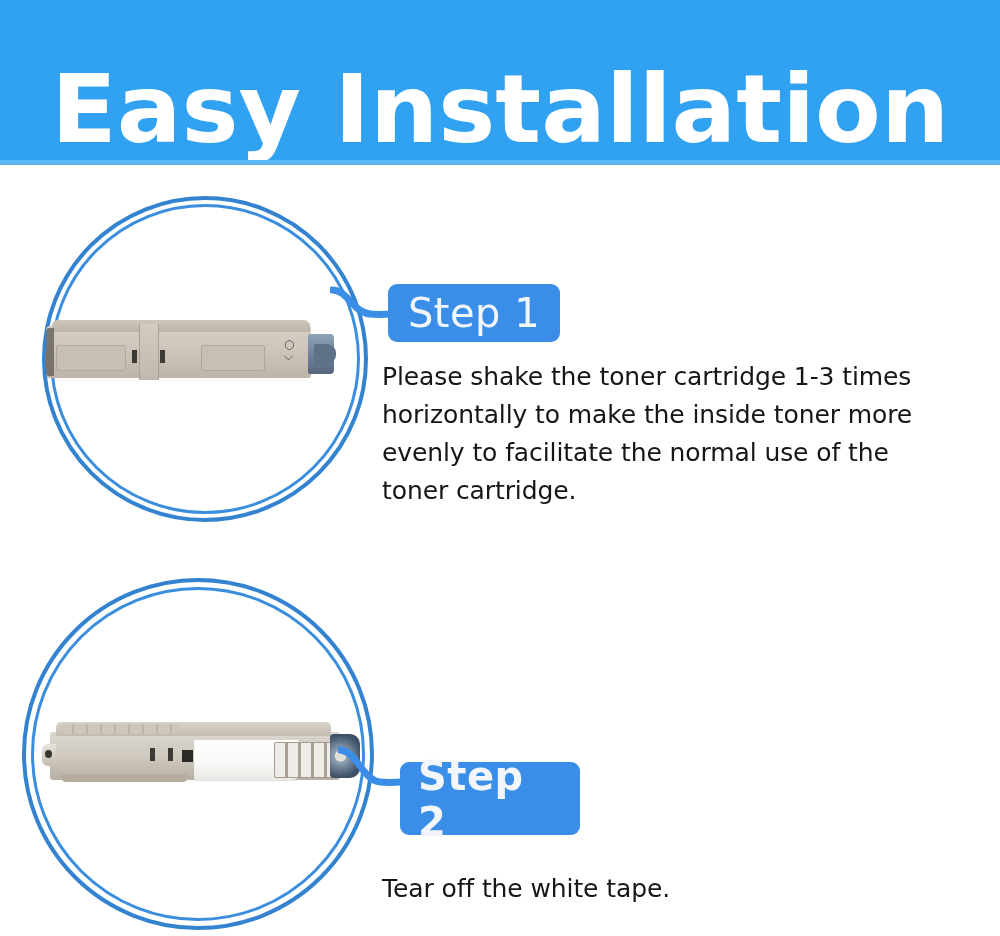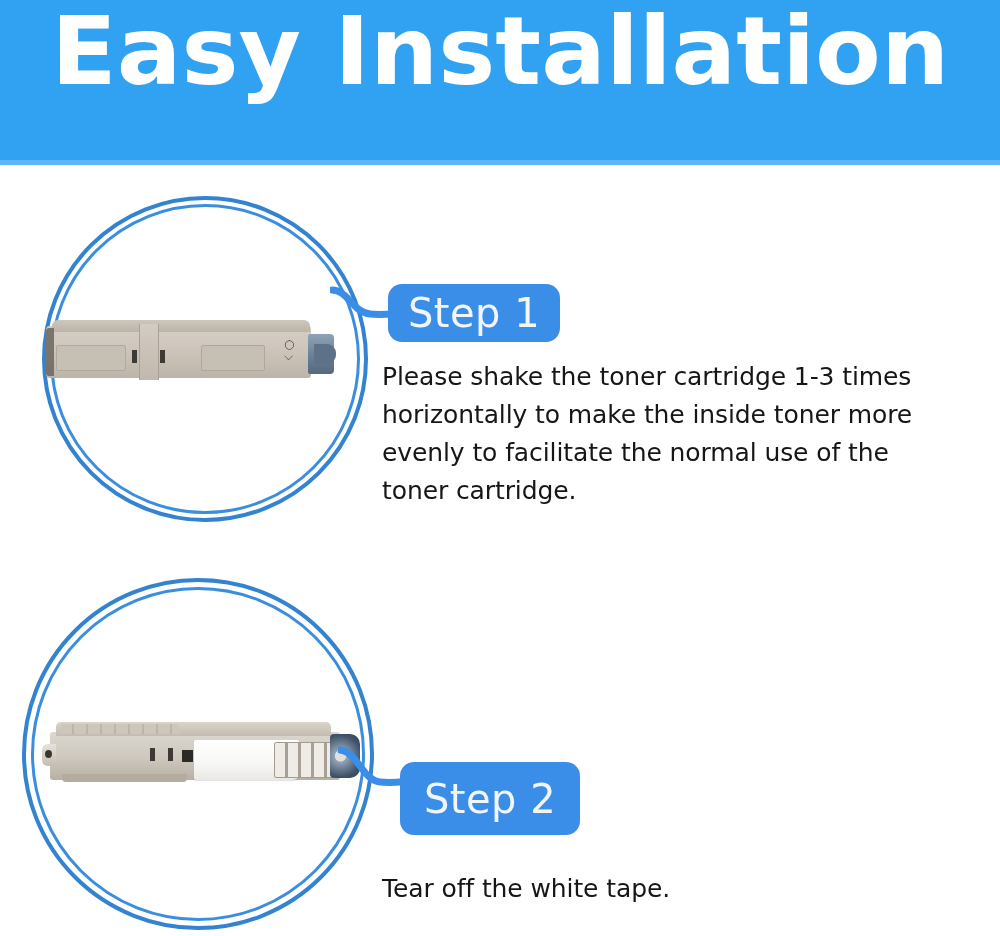--- a/index.html
+++ b/index.html
@@ -17,21 +17,21 @@
 
   
   .header-banner {
     position: absolute;
     left: 0;
     top: 0;
     width: 1000px;
     height: 160px;
     background: #31a2f2;
     display: flex;
-    align-items: flex-start;
+    align-items: flex-end;
     justify-content: center;
   }
   .header-banner-underline {
     position: absolute;
     left: 0;
     top: 160px;
     width: 1000px;
     height: 5px;
     background: #5bb6f5;
   }
@@ -68,21 +68,21 @@
     box-sizing: border-box;
   }
 
   
   .connector { position: absolute; }
 
   
   .step-badge {
     position: absolute;
     background: #3b8ee8;
-    border-radius: 14px;
+    border-radius: 9px;
     color: #f2f6fb;
     font-family: "DejaVu Sans", "Liberation Sans", sans-serif;
     font-size: 40px;
     font-weight: normal;
     display: flex;
     align-items: center;
     justify-content: center;
     letter-spacing: 0.5px;
     padding: 0 18px;
     box-sizing: border-box;
@@ -327,18 +327,18 @@
     <div class="c2-blacksq"></div>
     <div class="c2-tape"></div>
     <div class="c2-vents"></div>
     <div class="c2-end"></div>
   </div>
 
   <svg class="connector" style="left:338px; top:746px; width:92px; height:62px;" viewBox="0 0 92 62">
     <path d="M2 4 C 20 6, 24 34, 42 36 C 60 38, 68 34, 90 34" fill="none" stroke="#3b8ee8" stroke-width="7" stroke-linecap="round"></path>
   </svg>
 
-  <div class="step-badge" style="left:400px; top:762px; width:180px; height:73px;">
+  <div class="step-badge" style="left:400px; top:762px; width:180px; height:73px;font-weight:bold;">
     <span>Step 2</span>
   </div>
 
   <div class="step-text" style="left:382px; top:833px; width:560px;margin-top:37px;">Tear off the white tape.</div>
 </div>
 
 </body></html>

